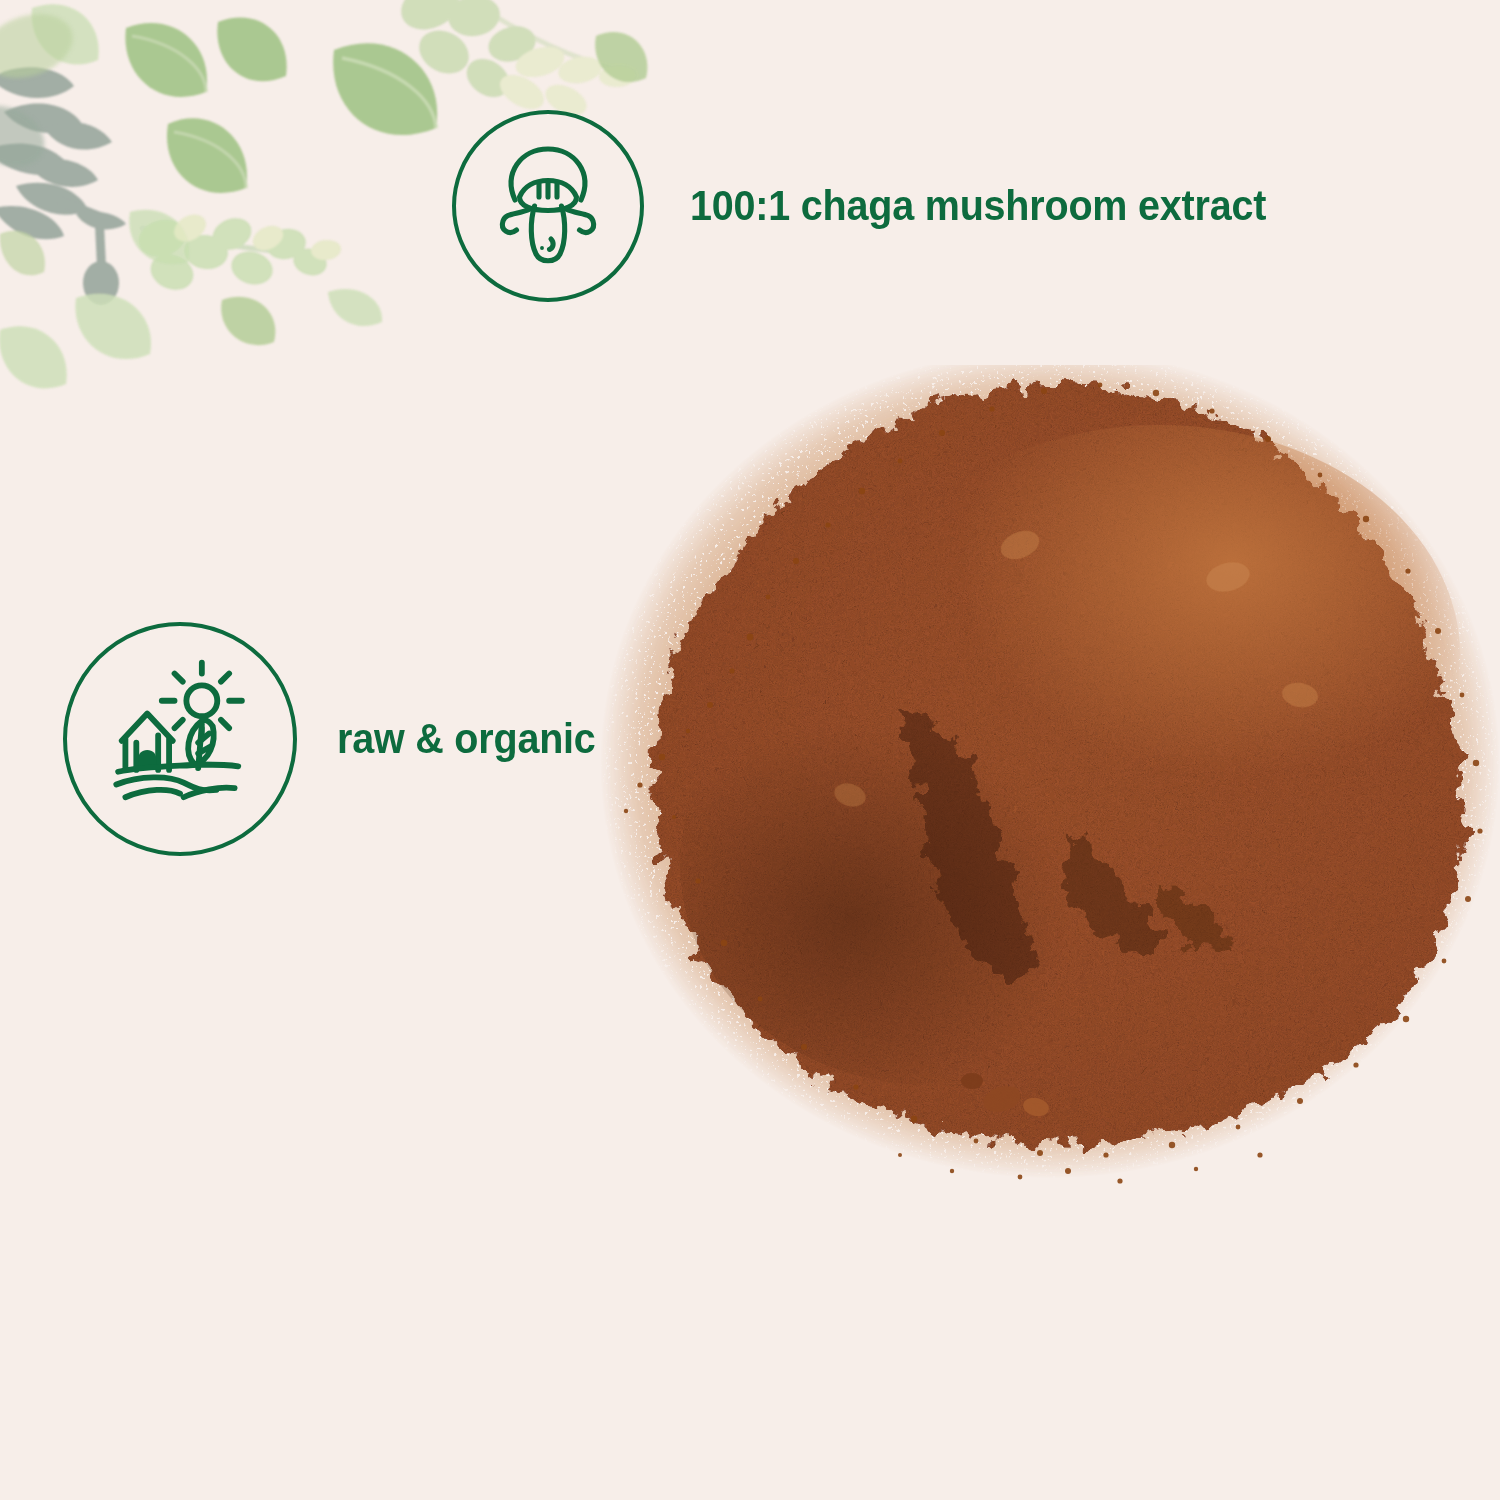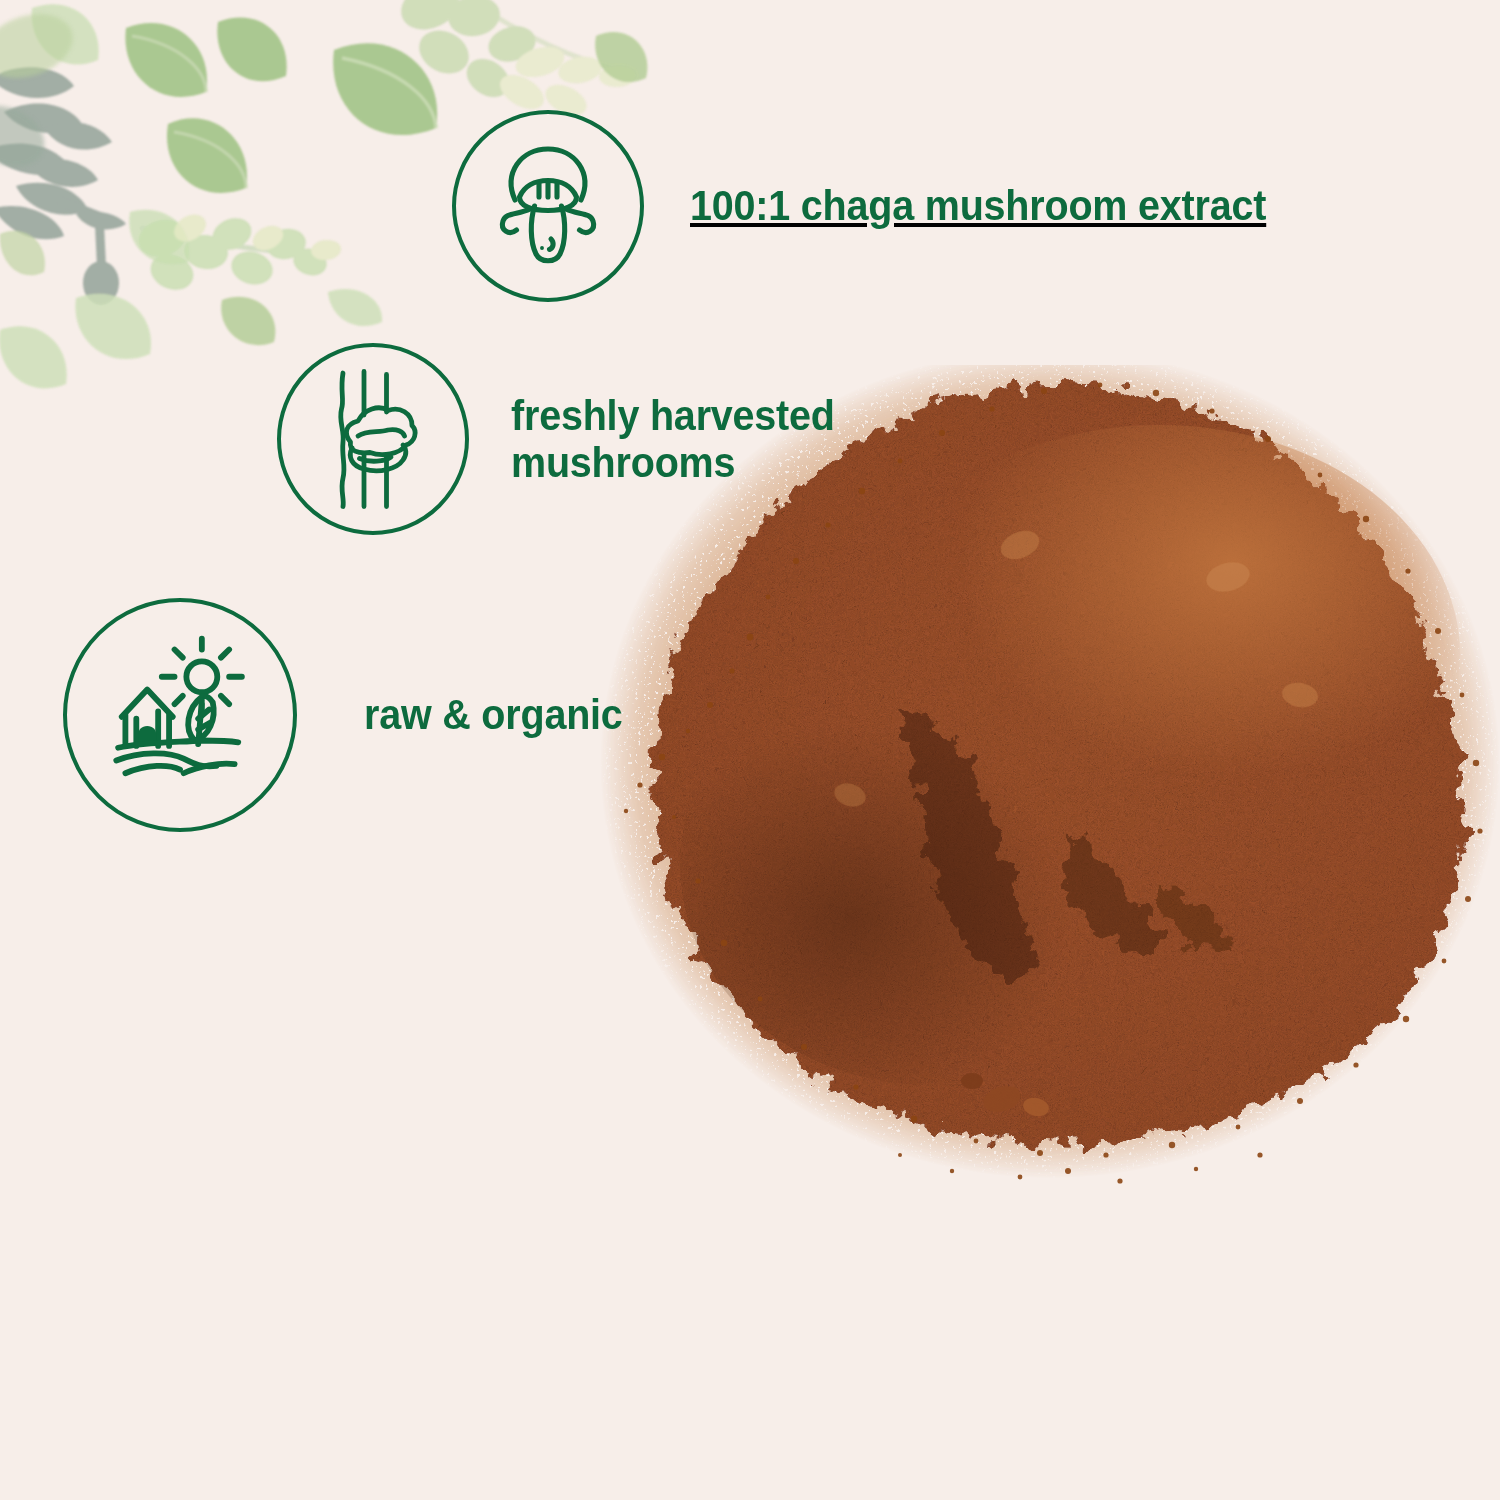--- a/index.html
+++ b/index.html
@@ -51,29 +51,29 @@
     font-size:42px;
     line-height:1.12;
     letter-spacing:-0.2px;
     white-space:pre-line;
     font-stretch:condensed;
     transform:scaleX(0.94);
     transform-origin:left center;
   }
 
   
-  #feature-0 { left:452px; top:110px;text-decoration:underline;  }
+  #feature-0 { left:452px; top:110px;  }
   #feature-0 .badge { width:192px; height:192px; }
   #feature-0 .f-label { margin-left:46px; }
 
   #feature-1 { left:277px; top:343px;  }
   #feature-1 .badge { width:192px; height:192px; }
   #feature-1 .f-label { margin-left:42px; }
 
-  #feature-2 { left:63px;  top:598px;gap:27px;  }
+  #feature-2 { left:63px;  top:622px;  }
   #feature-2 .badge { width:234px; height:234px; }
   #feature-2 .f-label { margin-left:40px; }
 
   #feature-3 { left:267px; top:944px;  }
   #feature-3 .badge { width:208px; height:208px; }
   #feature-3 .f-label { margin-left:35px; }
 
   #feature-4 { left:452px; top:1233px; }
   #feature-4 .badge { width:200px; height:200px; }
   #feature-4 .f-label { margin-left:38px; }
@@ -343,39 +343,20 @@
         <path d="M62 52 C 70 56, 78 54, 80 60 C 82 66, 76 70, 71 66"></path>
         <path d="M41 50 C 38 60, 38 74, 42 82 C 45 88, 55 88, 58 82
                  C 62 74, 62 60, 59 50"></path>
         <path d="M52 72 C 54 74, 54 78, 51 79"></path>
         <circle cx="46" cy="78" r="1.3" fill="#0D6B3E" stroke="none"></circle>
       </svg>
     </div>
     <div class="f-label">100:1 chaga mushroom extract</div>
   </div>
 
-  <div class="feature" id="feature-1">
-    <div class="badge">
-      <svg width="150" height="150" viewBox="0 0 100 100" fill="none" stroke="#0D6B3E" stroke-width="3.2" stroke-linecap="round" stroke-linejoin="round">
-        <path d="M30 6 C 28 18, 31 24, 29 30 C 27 38, 31 44, 30 52
-                 C 29 62, 32 68, 30 76 C 28 84, 31 90, 30 95"></path>
-        <path d="M44 5 L 44 34 M44 60 L 44 95"></path>
-        <path d="M59 7 L 59 32 M59 62 L 59 95"></path>
-        <path d="M35 52 C 30 46, 32 40, 40 38 C 44 30, 54 27, 60 31
-                 C 68 28, 76 33, 76 41 C 80 45, 78 52, 72 54
-                 C 68 60, 56 62, 48 59 C 40 60, 34 58, 35 52 Z"></path>
-        <path d="M40 48 C 46 44, 54 46, 60 44 C 66 43, 70 45, 71 48"></path>
-        <path d="M36 56 C 33 62, 36 68, 44 70 C 54 73, 66 70, 70 64
-                 C 73 60, 72 56, 70 54"></path>
-        <path d="M41 63 C 48 66, 58 65, 62 62"></path>
-      </svg>
-    </div>
-    <div class="f-label">freshly harvested
-mushrooms</div>
-  </div>
 
   <div class="feature" id="feature-2">
     <div class="badge">
       <svg width="182" height="182" viewBox="0 0 100 100" fill="none" stroke="#0D6B3E" stroke-width="3.2" stroke-linecap="round" stroke-linejoin="round">
 
         <circle cx="62" cy="29" r="8.5"></circle>
         <path d="M62 14 L62 8 M62 50 L62 44
                  M47 29 L40 29 M84 29 L77 29
                  M51.5 18.5 L47 14 M77 14 L72.5 18.5
                  M51.5 39.5 L47 44 M72.5 39.5 L77 44"></path>

